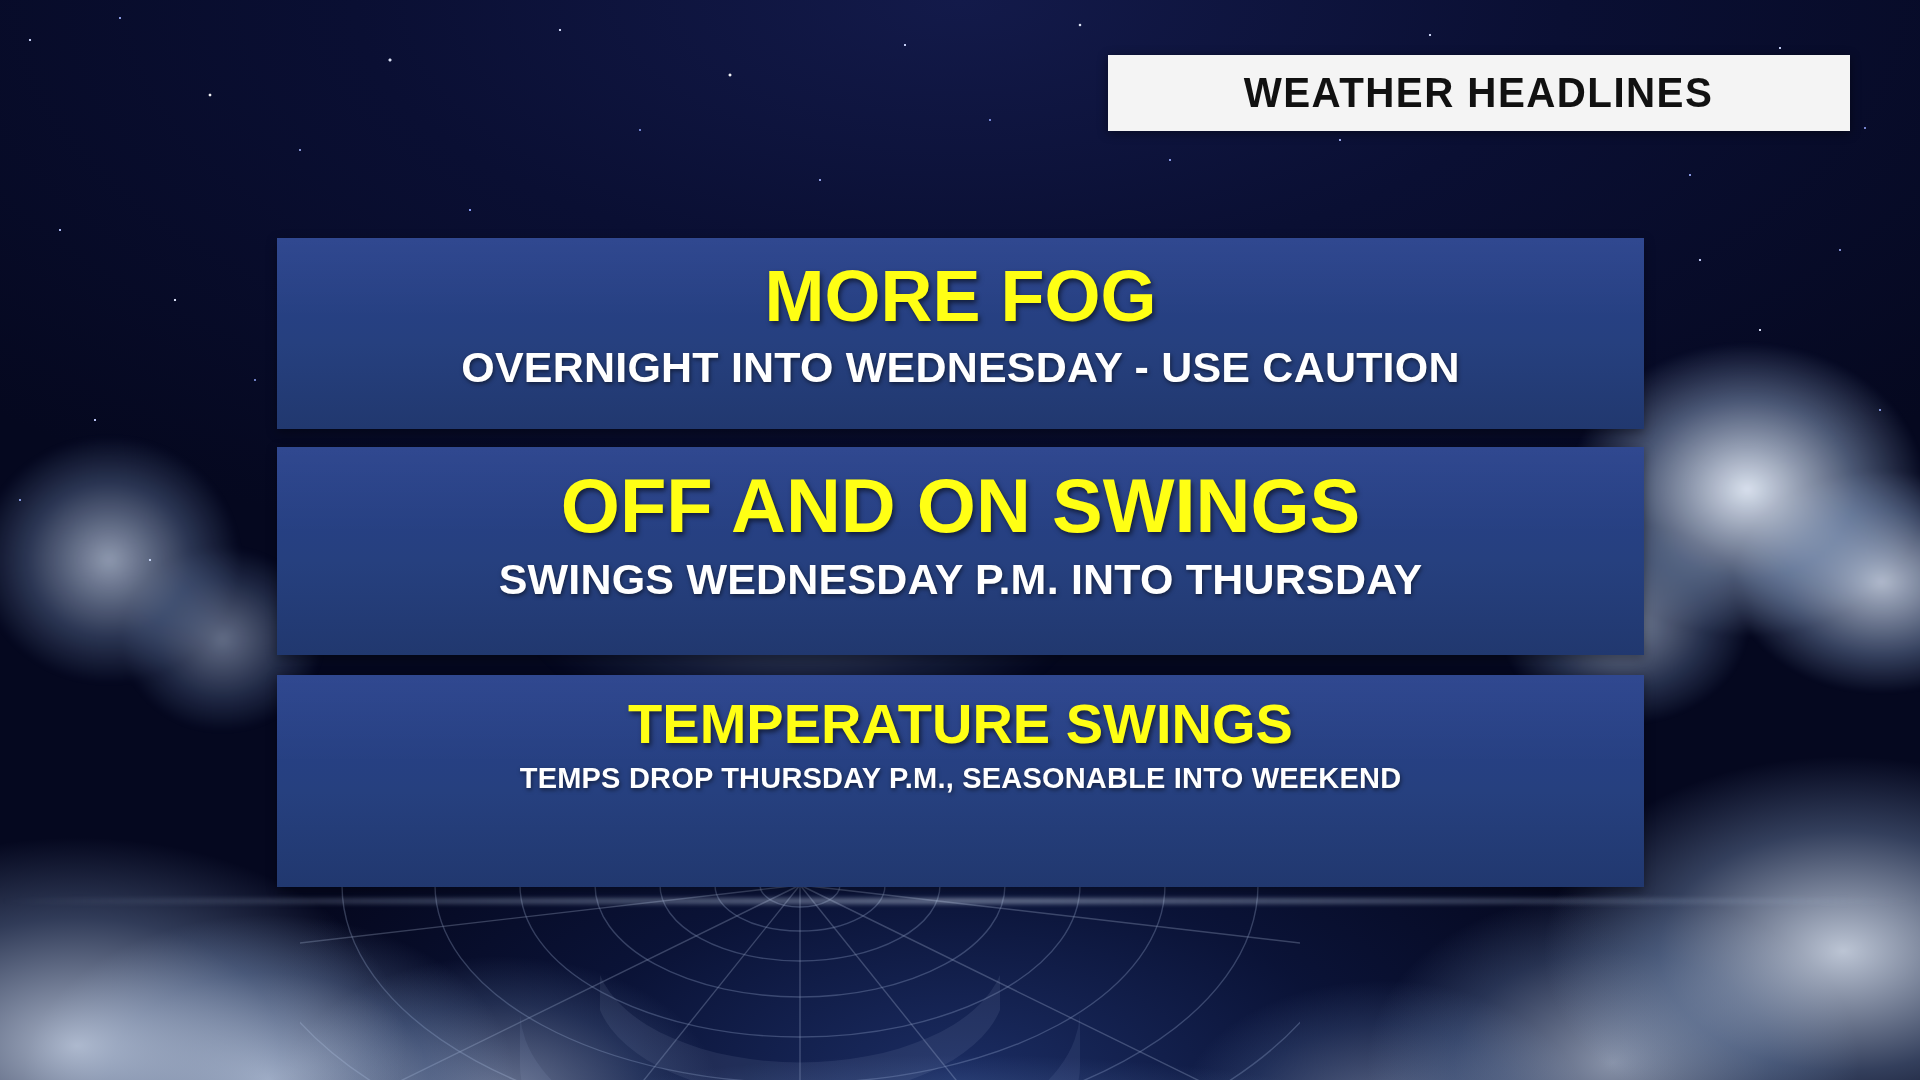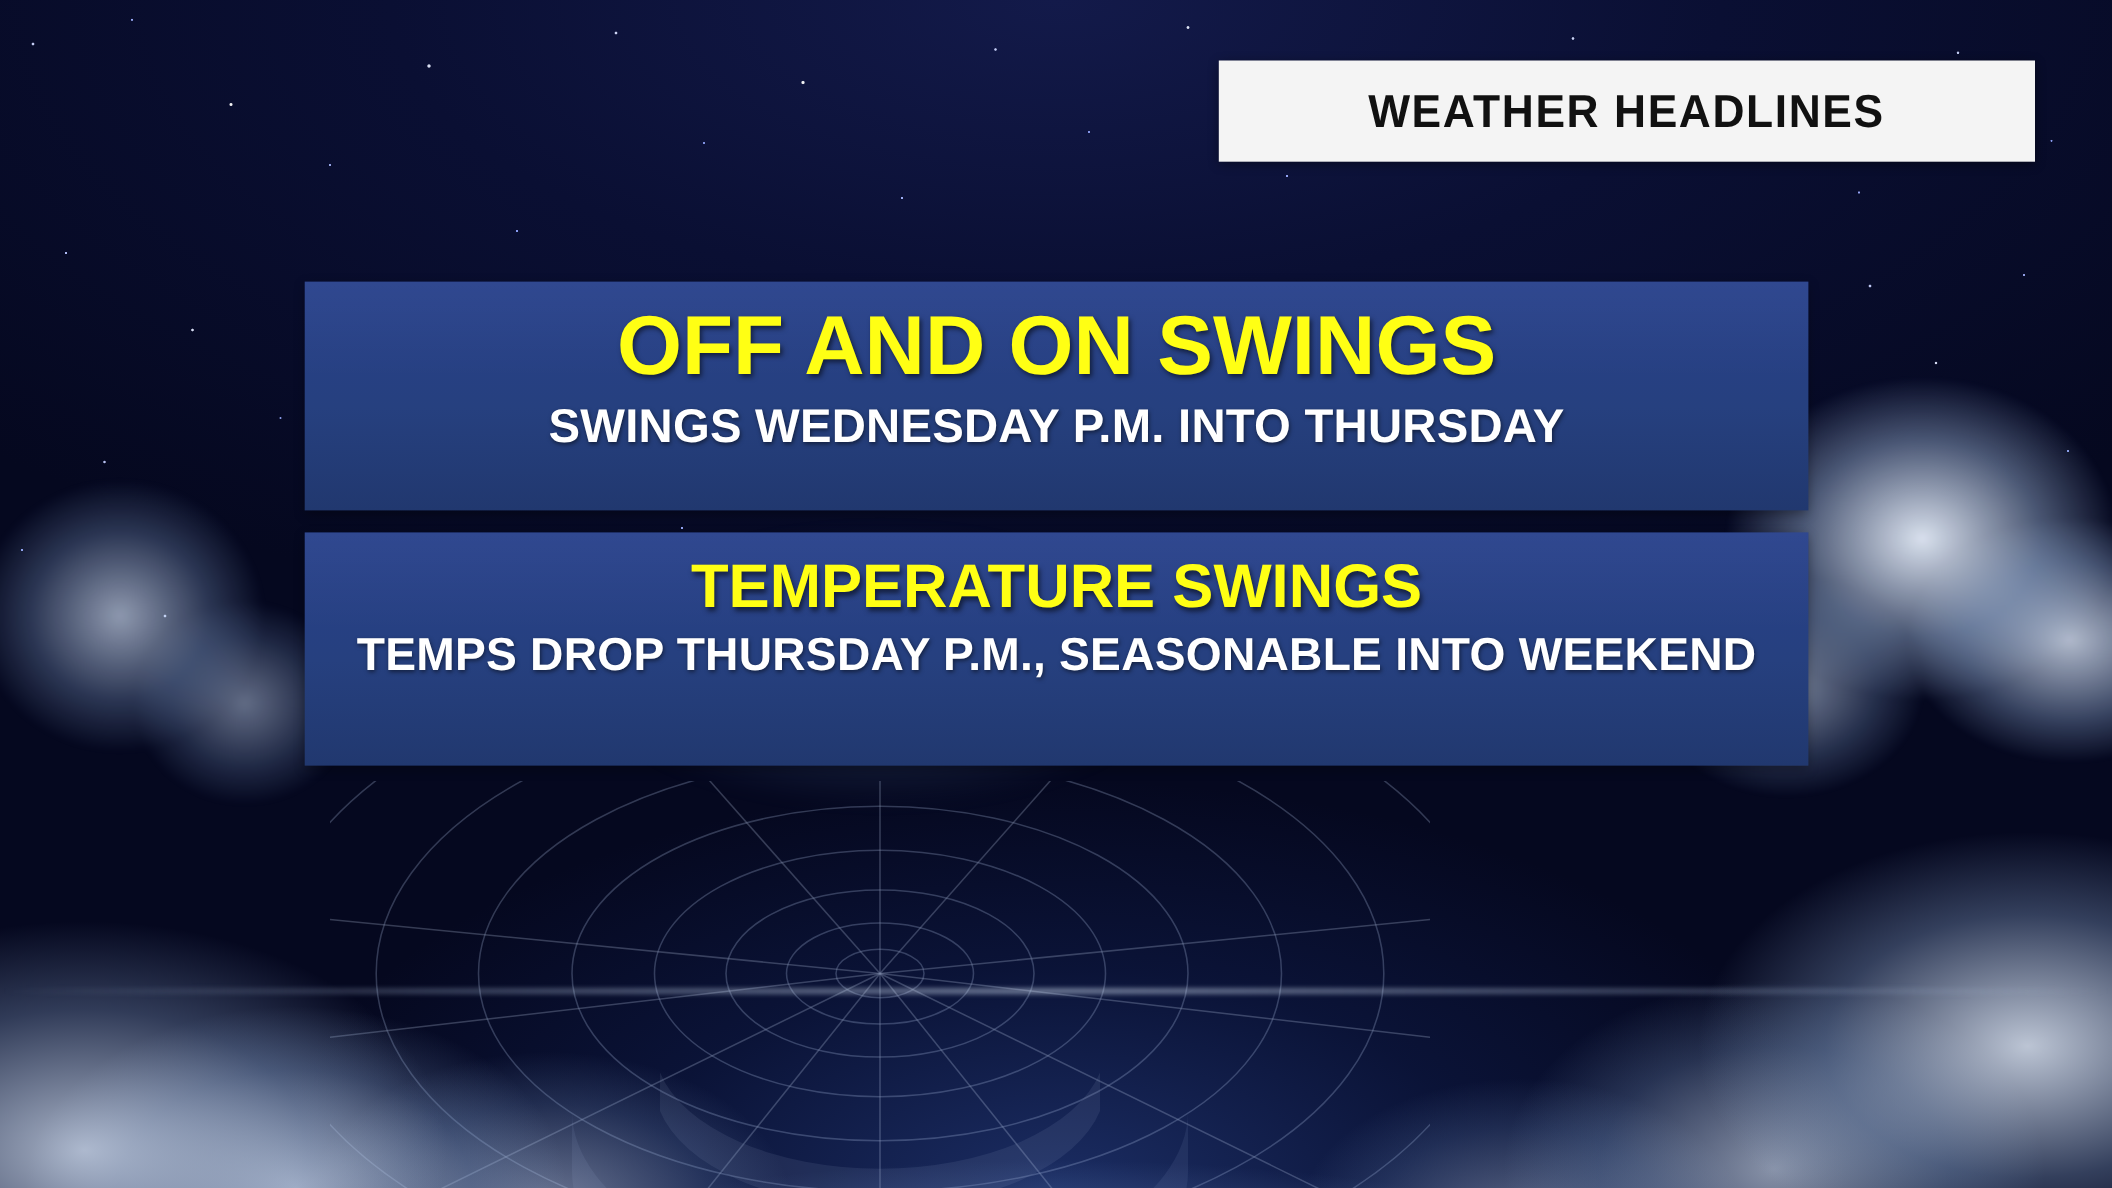--- a/index.html
+++ b/index.html
@@ -106,21 +106,21 @@
     filter:blur(8px);
   }
   .horizon-line{
     position:absolute;left:0;bottom:176px;width:1920px;height:6px;
     background:linear-gradient(90deg, rgba(255,255,255,0) 0%, rgba(200,220,250,.22) 20%, rgba(225,238,255,.42) 50%, rgba(200,220,250,.22) 80%, rgba(255,255,255,0) 100%);
     filter:blur(2px);
   }
 
   
   .header-bar{
-    position:absolute;left:1108px;top:55px;width:742px;height:92px;
+    position:absolute;left:1108px;top:55px;width:742px;height:76px;
     background:#f4f4f4;
     display:flex;align-items:center;justify-content:center;
     box-shadow:0 2px 10px rgba(0,0,0,.45);
   }
   .header-title{
     font-family:"Liberation Sans","DejaVu Sans",sans-serif;
     font-weight:bold;font-size:42px;letter-spacing:1.5px;
     color:#111111;white-space:nowrap;
     transform:scaleX(.96);
   }
@@ -164,21 +164,21 @@
     font-family:"Liberation Sans","DejaVu Sans",sans-serif;
     font-weight:bold;
     color:#ffffff;
     font-size:43px;
     letter-spacing:.2px;
     white-space:nowrap;
     margin-top:10px;
     text-shadow:1px 2px 4px rgba(0,0,0,.5);
     position:relative;z-index:2;
   }
-  .panel-3 .subline{font-size:42px;}
+  .panel-3 .subline{font-size:29px;}
 </style>
 </head>
 <body>
 
 <div id="stage">
 
   <div class="bg-sky"></div>
   <div class="bg-stars"></div>
   <div class="bg-glow"></div>
 
@@ -218,20 +218,24 @@
   <div class="cloud-left-mid"></div>
   <div class="cloud-band"></div>
   <div class="horizon-line"></div>
 
   <div class="header-bar">
     <span class="header-title">WEATHER HEADLINES</span>
   </div>
 
   <div class="panels">
 
+    <div class="panel panel-1">
+      <div class="headline">MORE FOG</div>
+      <div class="subline">OVERNIGHT INTO WEDNESDAY - USE CAUTION</div>
+    </div>
 
     <div class="panel panel-2">
       <div class="headline">OFF AND ON SWINGS</div>
       <div class="subline">SWINGS WEDNESDAY P.M. INTO THURSDAY</div>
     </div>
 
     <div class="panel panel-3">
       <div class="headline">TEMPERATURE SWINGS</div>
       <div class="subline">TEMPS DROP THURSDAY P.M., SEASONABLE INTO WEEKEND</div>
     </div>

